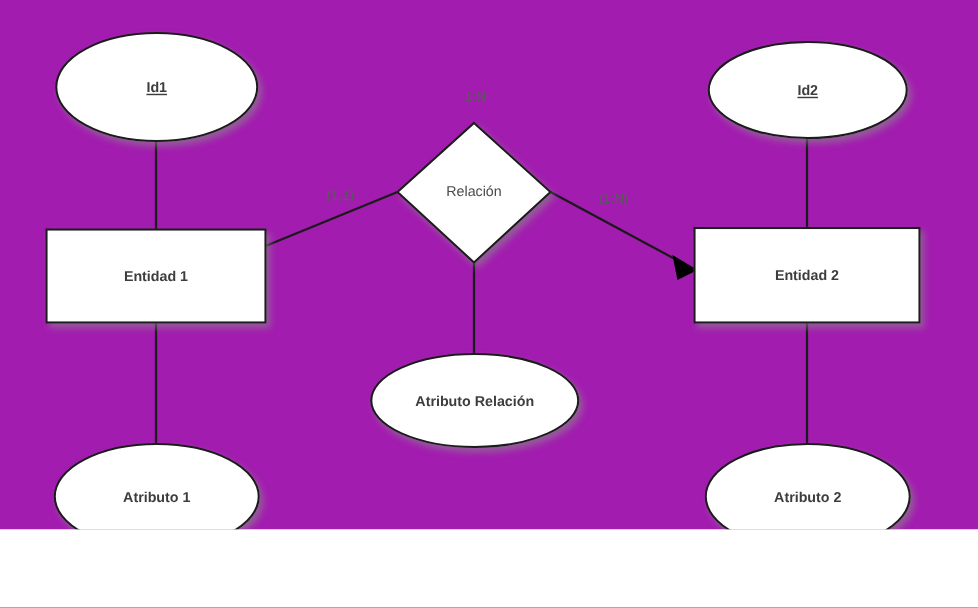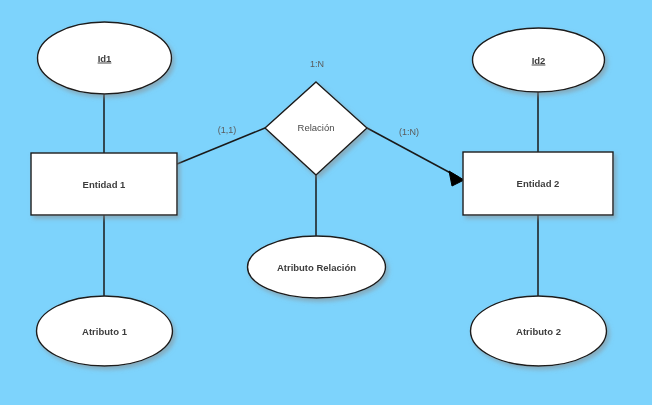--- a/index.html
+++ b/index.html
@@ -6,22 +6,22 @@
     margin: 0;
     padding: 0;
     background: #ffffff;
   }
   body {
     font-family: "Liberation Sans", sans-serif;
   }
   #canvas {
     position: relative;
     width: 652px;
-    height: 405px;
-    background: #7dd3fc;
+    height: 353px;
+    background: #a21caf;
     overflow: hidden;
   }
   #er-svg {
     position: absolute;
     top: 0;
     left: 0;
     width: 652px;
     height: 405px;
   }
   .node-shape {

